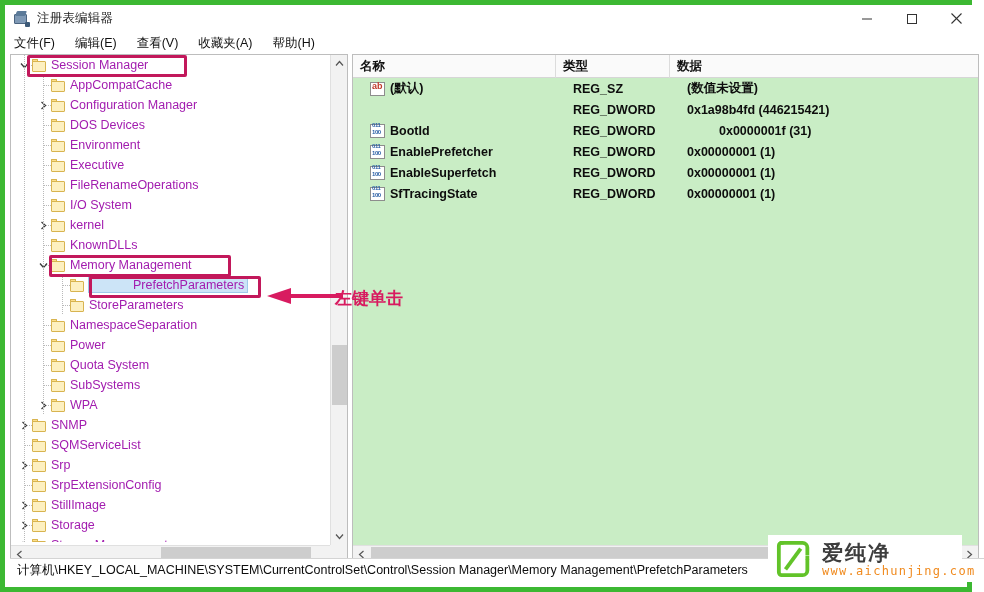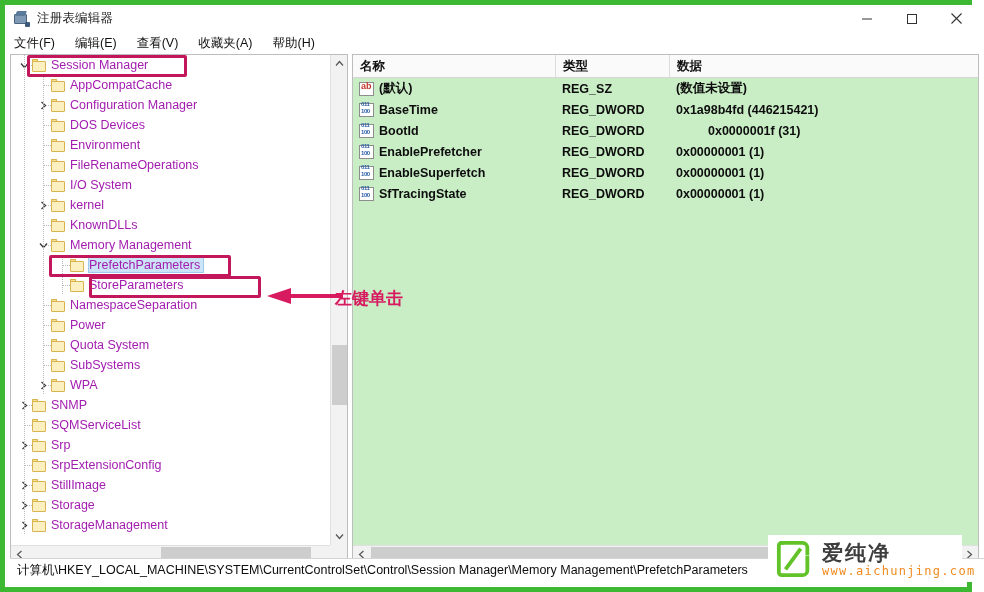--- a/index.html
+++ b/index.html
@@ -80,21 +80,21 @@
     position: absolute; left: 0; top: 0; width: 6px; height: 3px;
     background: #fcdf8a; border: 1px solid #d8b450; border-bottom: none;
     border-radius: 1px 1px 0 0;
   }
   .folder .main {
     position: absolute; left: 0; top: 2px; width: 14px; height: 11px;
     background: #fdf0c0; border: 1px solid #d8b450; border-radius: 0 1px 1px 1px;
   }
   .tlabel { padding-right: 3px; }
   .tlabel.sel {
-    background: #cce4f7; outline: 1px solid #9fc9ea;
+    background: #cce4f7; outline: 1px solid #9fc9ea; padding-left: 44px;
   }
 
   
   .guide {
     position: absolute; top: 0; width: 1px; height: 20px;
     background-image: linear-gradient(to bottom, #b9b9b9 50%, transparent 50%);
     background-size: 1px 2px;
   }
   .elbow {
     position: absolute; width: 9px; height: 1px; top: 10px;
@@ -114,21 +114,21 @@
   }
   .lheader .hcell {
     position: absolute; top: 0; height: 23px; display: flex; align-items: center;
     padding-left: 7px; border-right: 1px solid #dcdcdc;
   }
   .lrow {
     position: relative; height: 21px; display: flex; align-items: center;
     font-size: 12.5px; color: #0d0d0d;
   }
   .lrow .cell { position: absolute; top: 0; height: 21px; display: flex;
-    align-items: center; padding-left: 6px; white-space: nowrap; }
+    align-items: center; padding-left: 17px; white-space: nowrap; }
   .vicon { width: 15px; height: 14px; flex: none; margin-right: 5px;
     position: relative; background: #ffffff; border: 1px solid #8d8d8d; }
   .vicon.sz::after {
     content: "ab"; position: absolute; left: 1px; top: -2px;
     font-size: 9px; font-weight: bold; color: #c0392b;
     font-family: "Liberation Sans", sans-serif;
   }
   .vicon.dw::after {
     content: "011\A 100"; white-space: pre; position: absolute;
     left: 1px; top: -3px; font-size: 6px; line-height: 7px;
@@ -305,20 +305,32 @@
         <div class="trow">
           <div class="guide" style="left: 13px;"></div>
           <div class="guide" style="left: 32px;"></div>
           <div class="elbow" style="left: 33px;"></div>
           <div style="width: 25px; flex: 0 0 auto;"></div>
           <div class="twist"></div>
           <div class="folder">
             <div class="tab"></div>
             <div class="main"></div>
           </div>
+          <span class="tlabel">Executive</span>
+        </div>
+        <div class="trow">
+          <div class="guide" style="left: 13px;"></div>
+          <div class="guide" style="left: 32px;"></div>
+          <div class="elbow" style="left: 33px;"></div>
+          <div style="width: 25px; flex: 0 0 auto;"></div>
+          <div class="twist"></div>
+          <div class="folder">
+            <div class="tab"></div>
+            <div class="main"></div>
+          </div>
           <span class="tlabel">FileRenameOperations</span>
         </div>
         <div class="trow">
           <div class="guide" style="left: 13px;"></div>
           <div class="guide" style="left: 32px;"></div>
           <div class="elbow" style="left: 33px;"></div>
           <div style="width: 25px; flex: 0 0 auto;"></div>
           <div class="twist"></div>
           <div class="folder">
             <div class="tab"></div>
@@ -597,24 +609,20 @@
     <div id="list-rows">
         <div class="lrow">
           <div class="cell" style="left: 0px; width: 203px;">
             <span class="vicon sz"></span>
             <span>(默认)</span>
           </div>
           <div class="cell" style="left: 203px; width: 114px;">REG_SZ</div>
           <div class="cell" style="left: 317px; width: 300px;">(数值未设置)</div>
         </div>
         <div class="lrow">
-          <div class="cell" style="left: 0px; width: 203px;">
-            <span class="vicon dw"></span>
-            <span>BaseTime</span>
-          </div>
           <div class="cell" style="left: 203px; width: 114px;">REG_DWORD</div>
           <div class="cell" style="left: 317px; width: 300px;">0x1a98b4fd (446215421)</div>
         </div>
         <div class="lrow">
           <div class="cell" style="left: 0px; width: 203px;">
             <span class="vicon dw"></span>
             <span>BootId</span>
           </div>
           <div class="cell" style="left: 203px; width: 114px;">REG_DWORD</div>
           <div class="cell" style="left: 317px; width: 300px; margin-left: 32px;">0x0000001f (31)</div>

